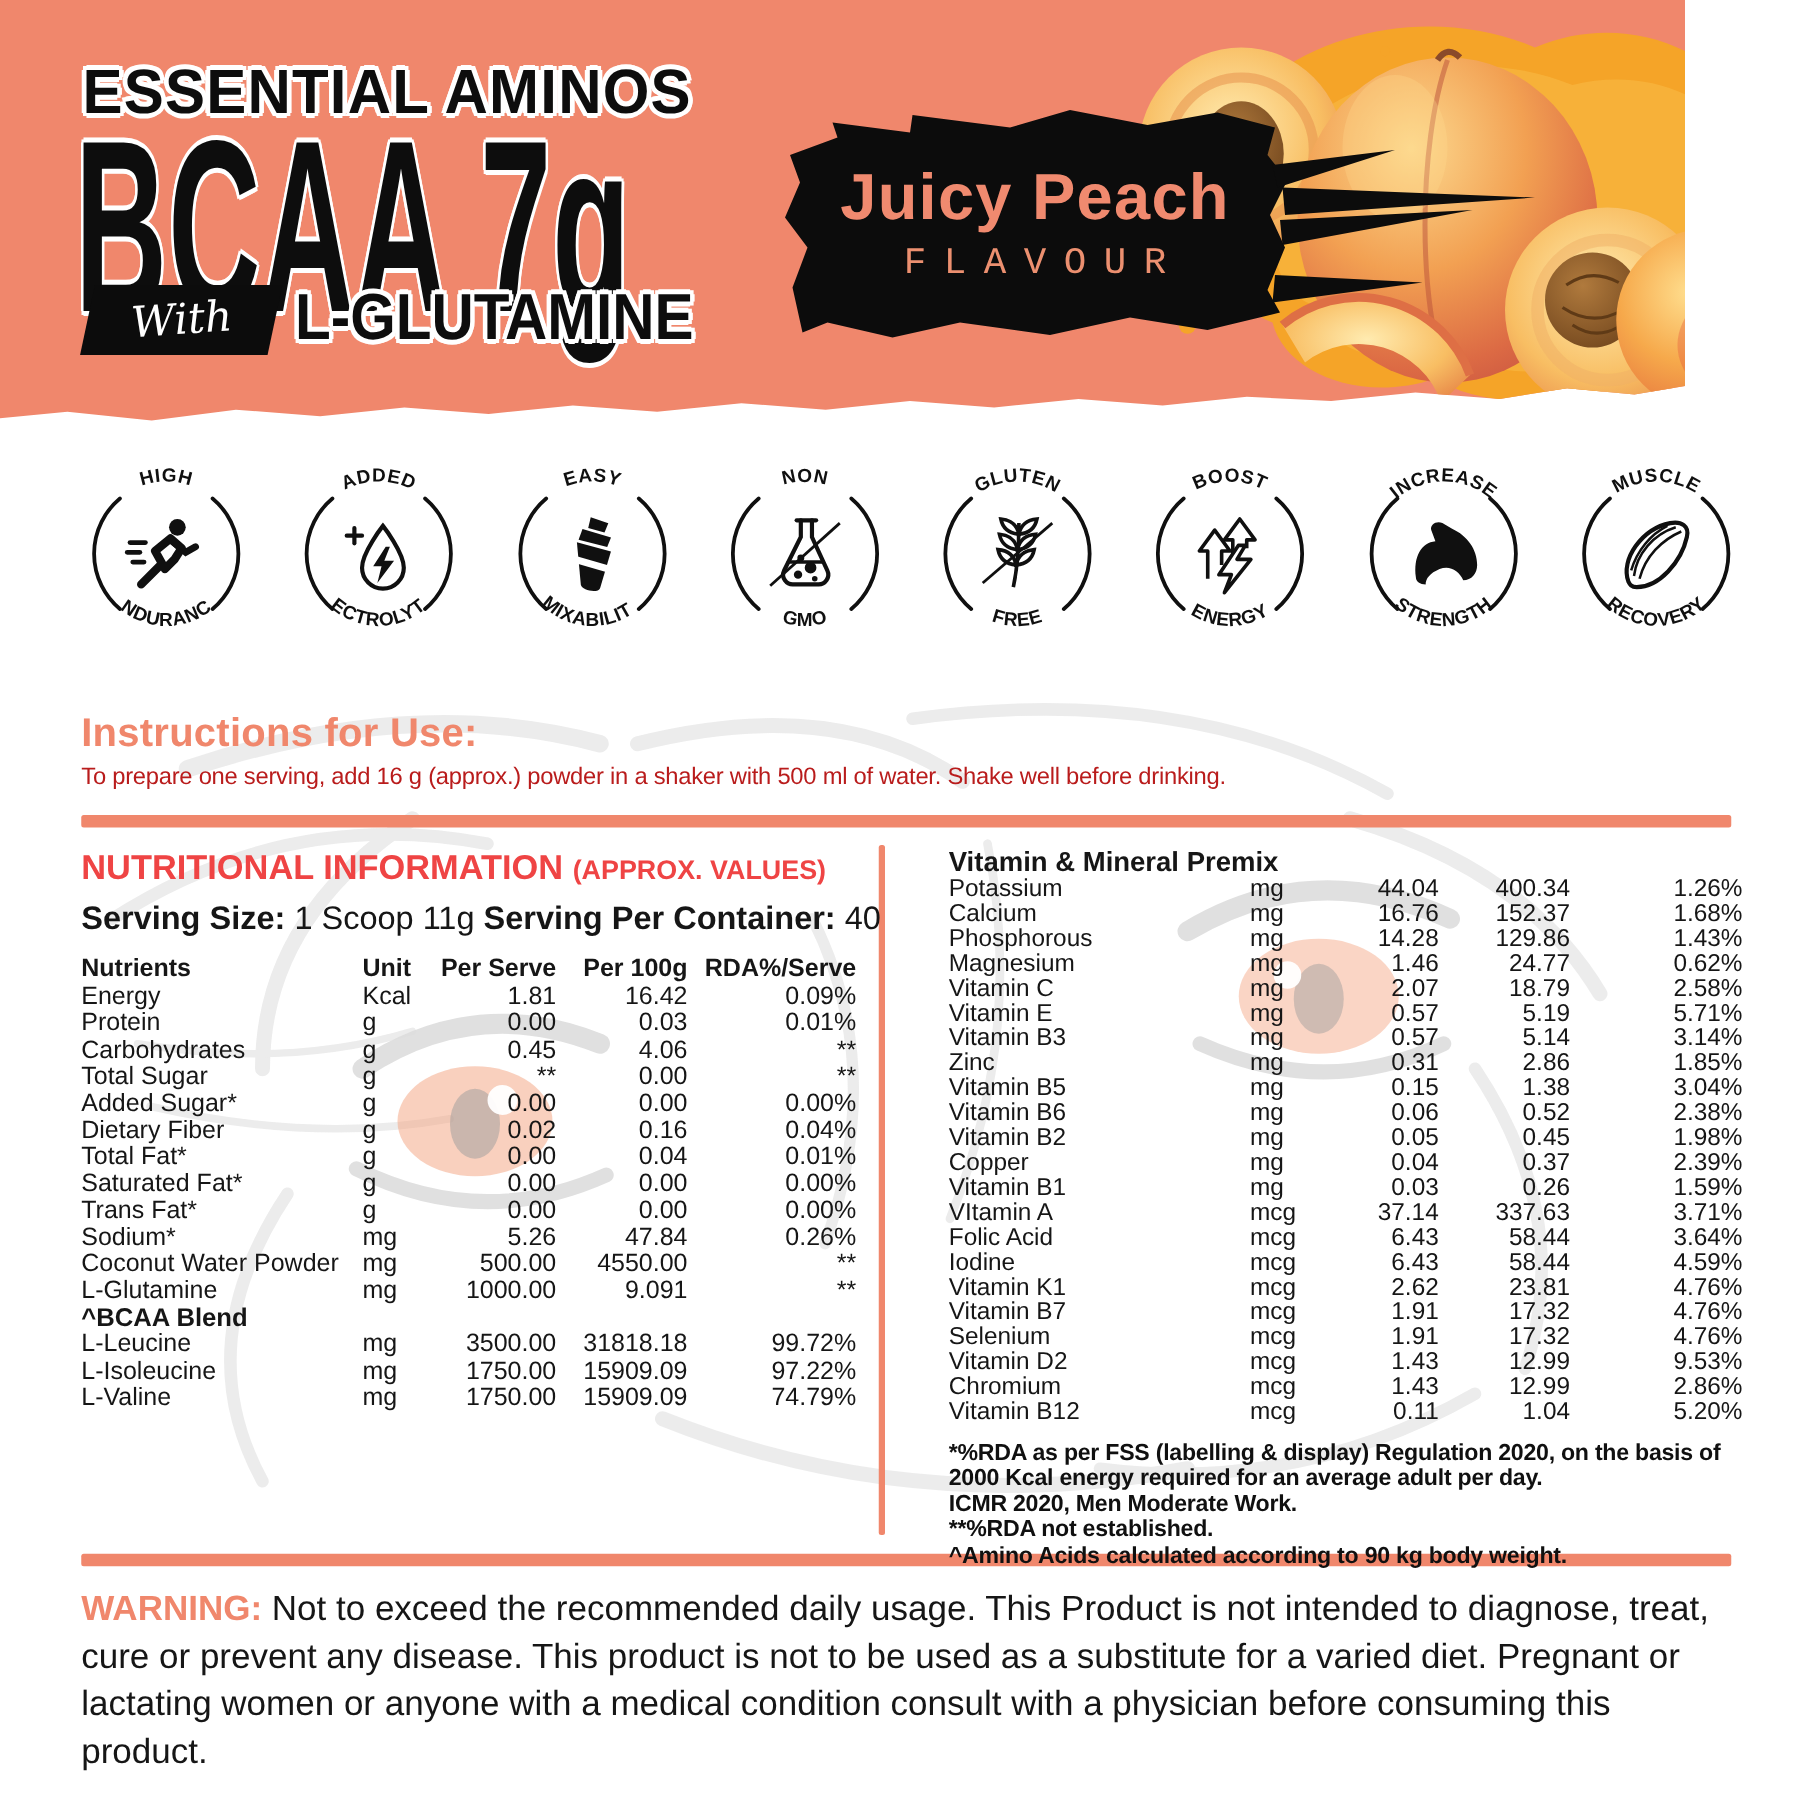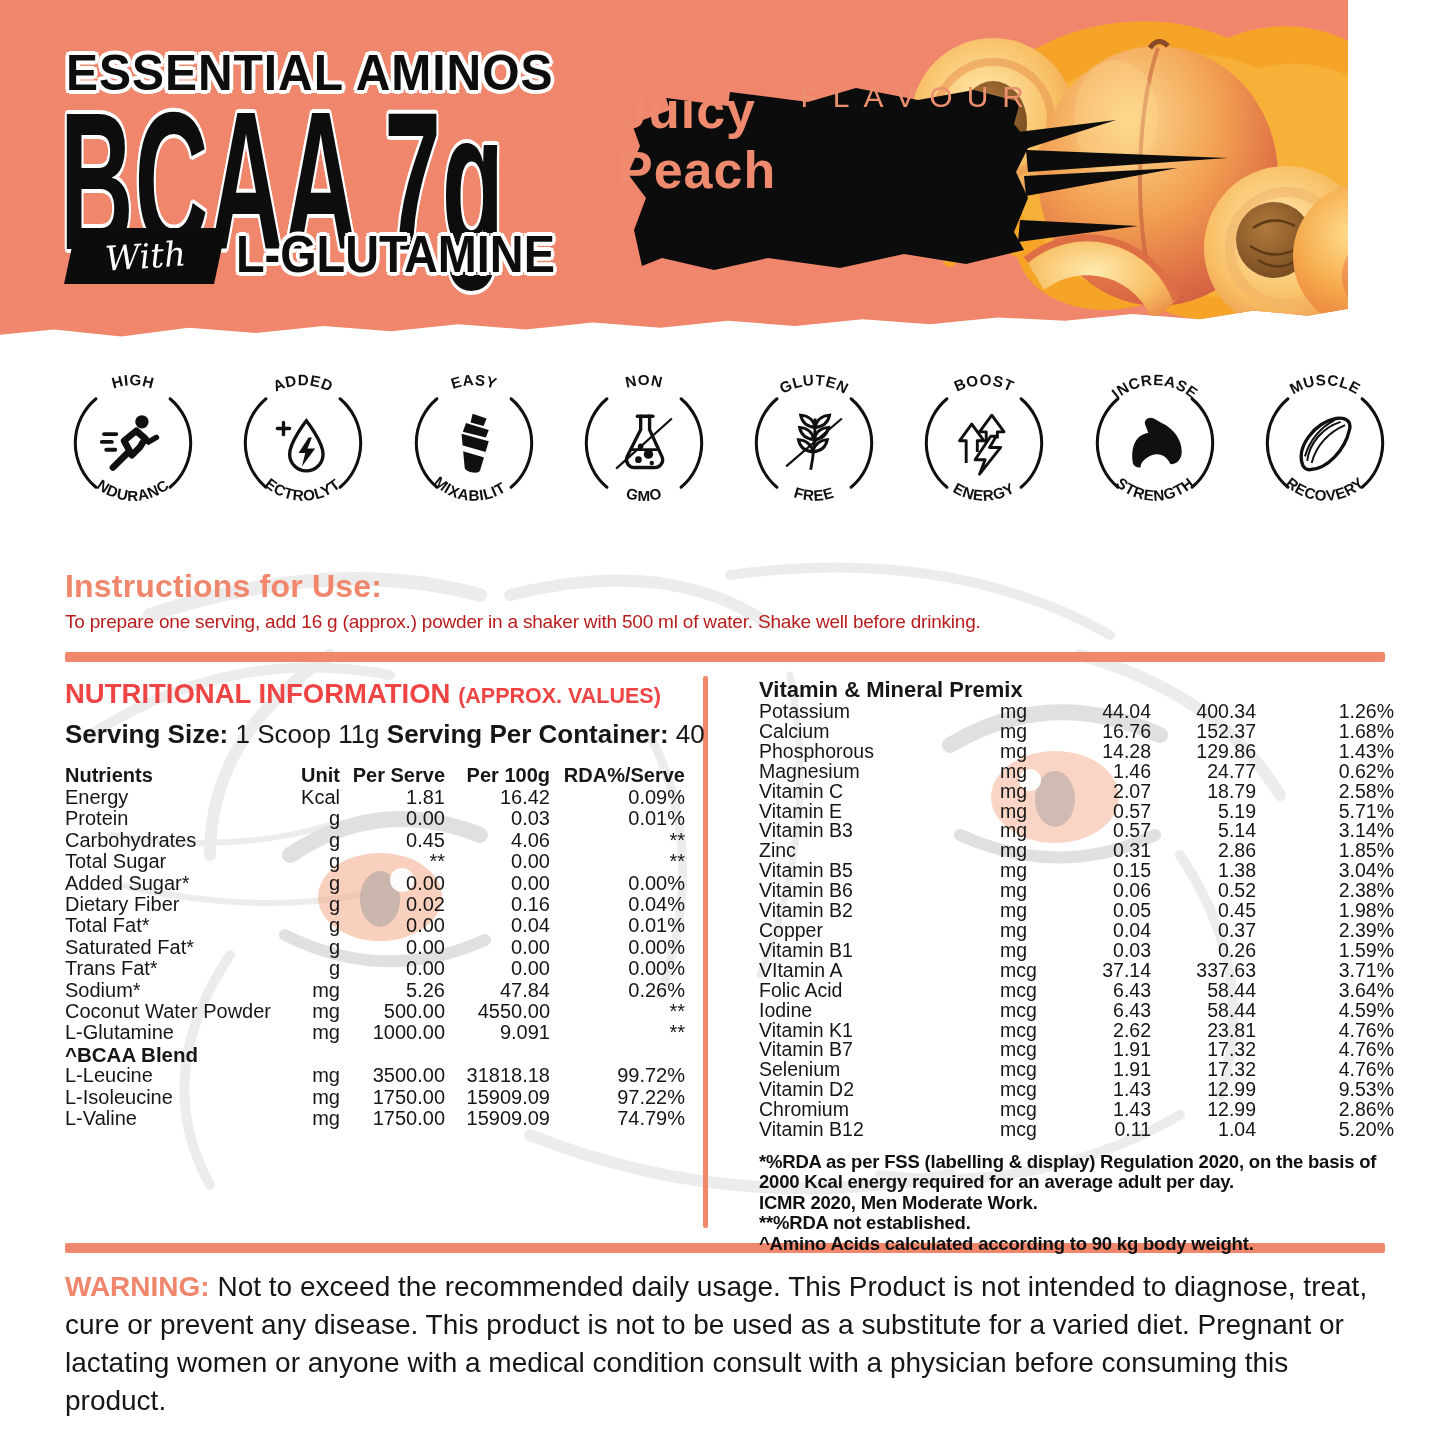--- a/index.html
+++ b/index.html
@@ -16,23 +16,23 @@
     text-shadow:-3px -3px 0 #fff,3px -3px 0 #fff,-3px 3px 0 #fff,3px 3px 0 #fff,0 -4px 0 #fff,0 4px 0 #fff,-4px 0 0 #fff,4px 0 0 #fff}
   .t1{left:66px;top:44px;font-size:50px;letter-spacing:1px;transform:scaleX(.96);transform-origin:left top;white-space:nowrap}
   .t2{left:60px;top:84px;font-size:196px;letter-spacing:2px;transform:scaleX(.52);transform-origin:left top;line-height:1;white-space:nowrap}
   .with-plate{left:70px;top:228px;width:150px;height:56px;background:#0c0c0c;transform:skewX(-12deg);
     display:flex;align-items:center;justify-content:center}
   .with-word{font-family:"DejaVu Serif",serif;font-style:italic;color:#fff;font-size:34px;transform:skewX(12deg) rotate(-4deg);font-weight:normal}
   .t3{left:236px;top:224px;font-size:52px;transform:scaleX(.9);transform-origin:left top;white-space:nowrap}
 
   .flavor-badge{left:618px;top:80px;width:640px;height:205px;z-index:4}
   .flavor-badge svg{position:absolute;left:0;top:0}
-  .flavor-text{position:absolute;left:0;top:0;width:420px;height:195px;display:flex;flex-direction:row;align-items:flex-start;justify-content:center;gap:6px}
+  .flavor-text{position:absolute;left:0;top:0;width:420px;height:195px;display:flex;flex-direction:column;align-items:center;justify-content:center;gap:6px}
   .flavor-name{font-size:52px;font-weight:bold;color:#F08A6F;letter-spacing:1px}
-  .flavor-word{font-family:Liberation Sans, sans-serif;font-size:30px;color:#EC9070;letter-spacing:14px;text-indent:14px}
+  .flavor-word{font-family:Liberation Mono, monospace;font-size:30px;color:#EC9070;letter-spacing:14px;text-indent:14px}
 
   .peach-art{left:858px;top:8px;width:587px;height:330px;z-index:2}
 
   
   .badges-row{position:absolute;left:52px;top:362px;width:1354px;height:166px;display:flex;justify-content:space-between;z-index:2}
   .badge{width:162px;height:162px}
   .badge svg{width:162px;height:162px}
   .ring{fill:none;stroke:#101010;stroke-width:3;stroke-linecap:round}
   .btxt{font-family:"Liberation Sans",sans-serif;font-size:15px;font-weight:bold;fill:#101010;letter-spacing:.5px}
 
@@ -47,21 +47,21 @@
 
   
   .ncol{left:65px;top:678px;width:625px;z-index:2}
   .ntitle{font-size:27.5px;font-weight:bold;color:#ef4444;white-space:nowrap}
   .ntitle .suffix{font-size:21.5px}
   .serving{margin-top:9px;font-size:26px;white-space:nowrap}
   .serving b{font-weight:bold}
   .nheaders,.nrow{display:grid;grid-template-columns:225px 50px 105px 105px 135px}
   .nheaders{margin-top:13px;font-size:20px;font-weight:bold;line-height:24px}
   .nrow{font-size:20px;line-height:21.4px}
-  .c-unit{text-align:right}
+  .c-unit{text-align:left}
   .c-num{text-align:right}
   .nrow.section-row .c-name{font-weight:bold;font-size:20.5px}
 
   
   .pcol{left:759px;top:678px;width:660px;z-index:2}
   .ptitle{font-size:22px;font-weight:bold;line-height:24px}
   .prow{display:grid;grid-template-columns:235px 45px 112px 105px 138px;font-size:19.5px;line-height:19.9px}
   .prow .c-unit{text-align:left;padding-left:6px}
   .footnotes{margin-top:12px}
   .footnotes div{font-size:18.5px;font-weight:bold;line-height:20.5px;letter-spacing:-.2px;color:#101010}

